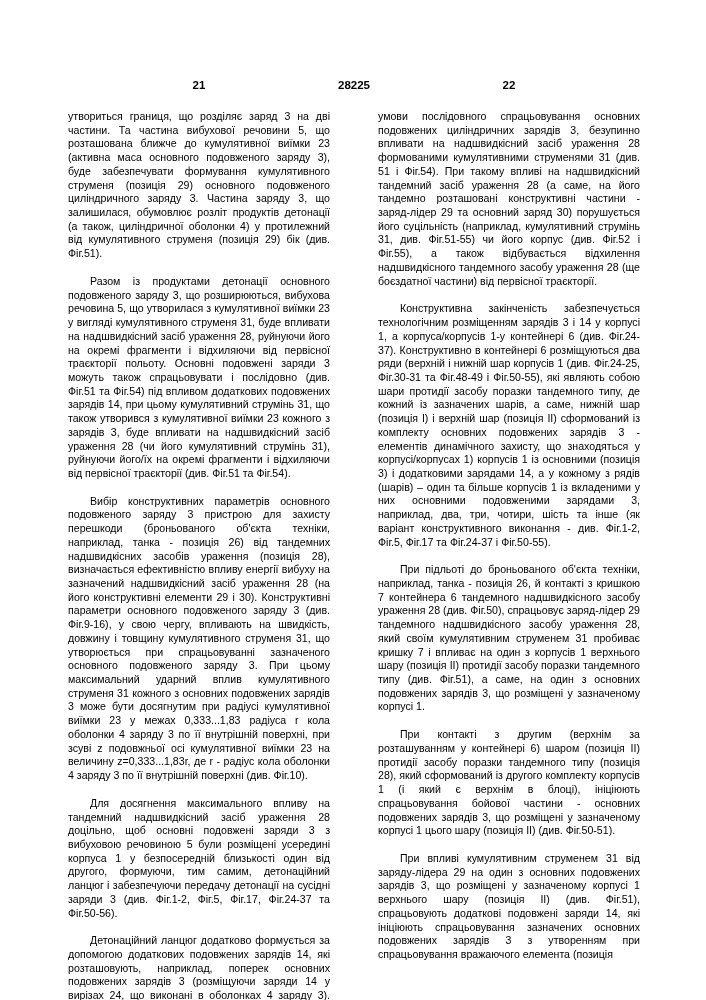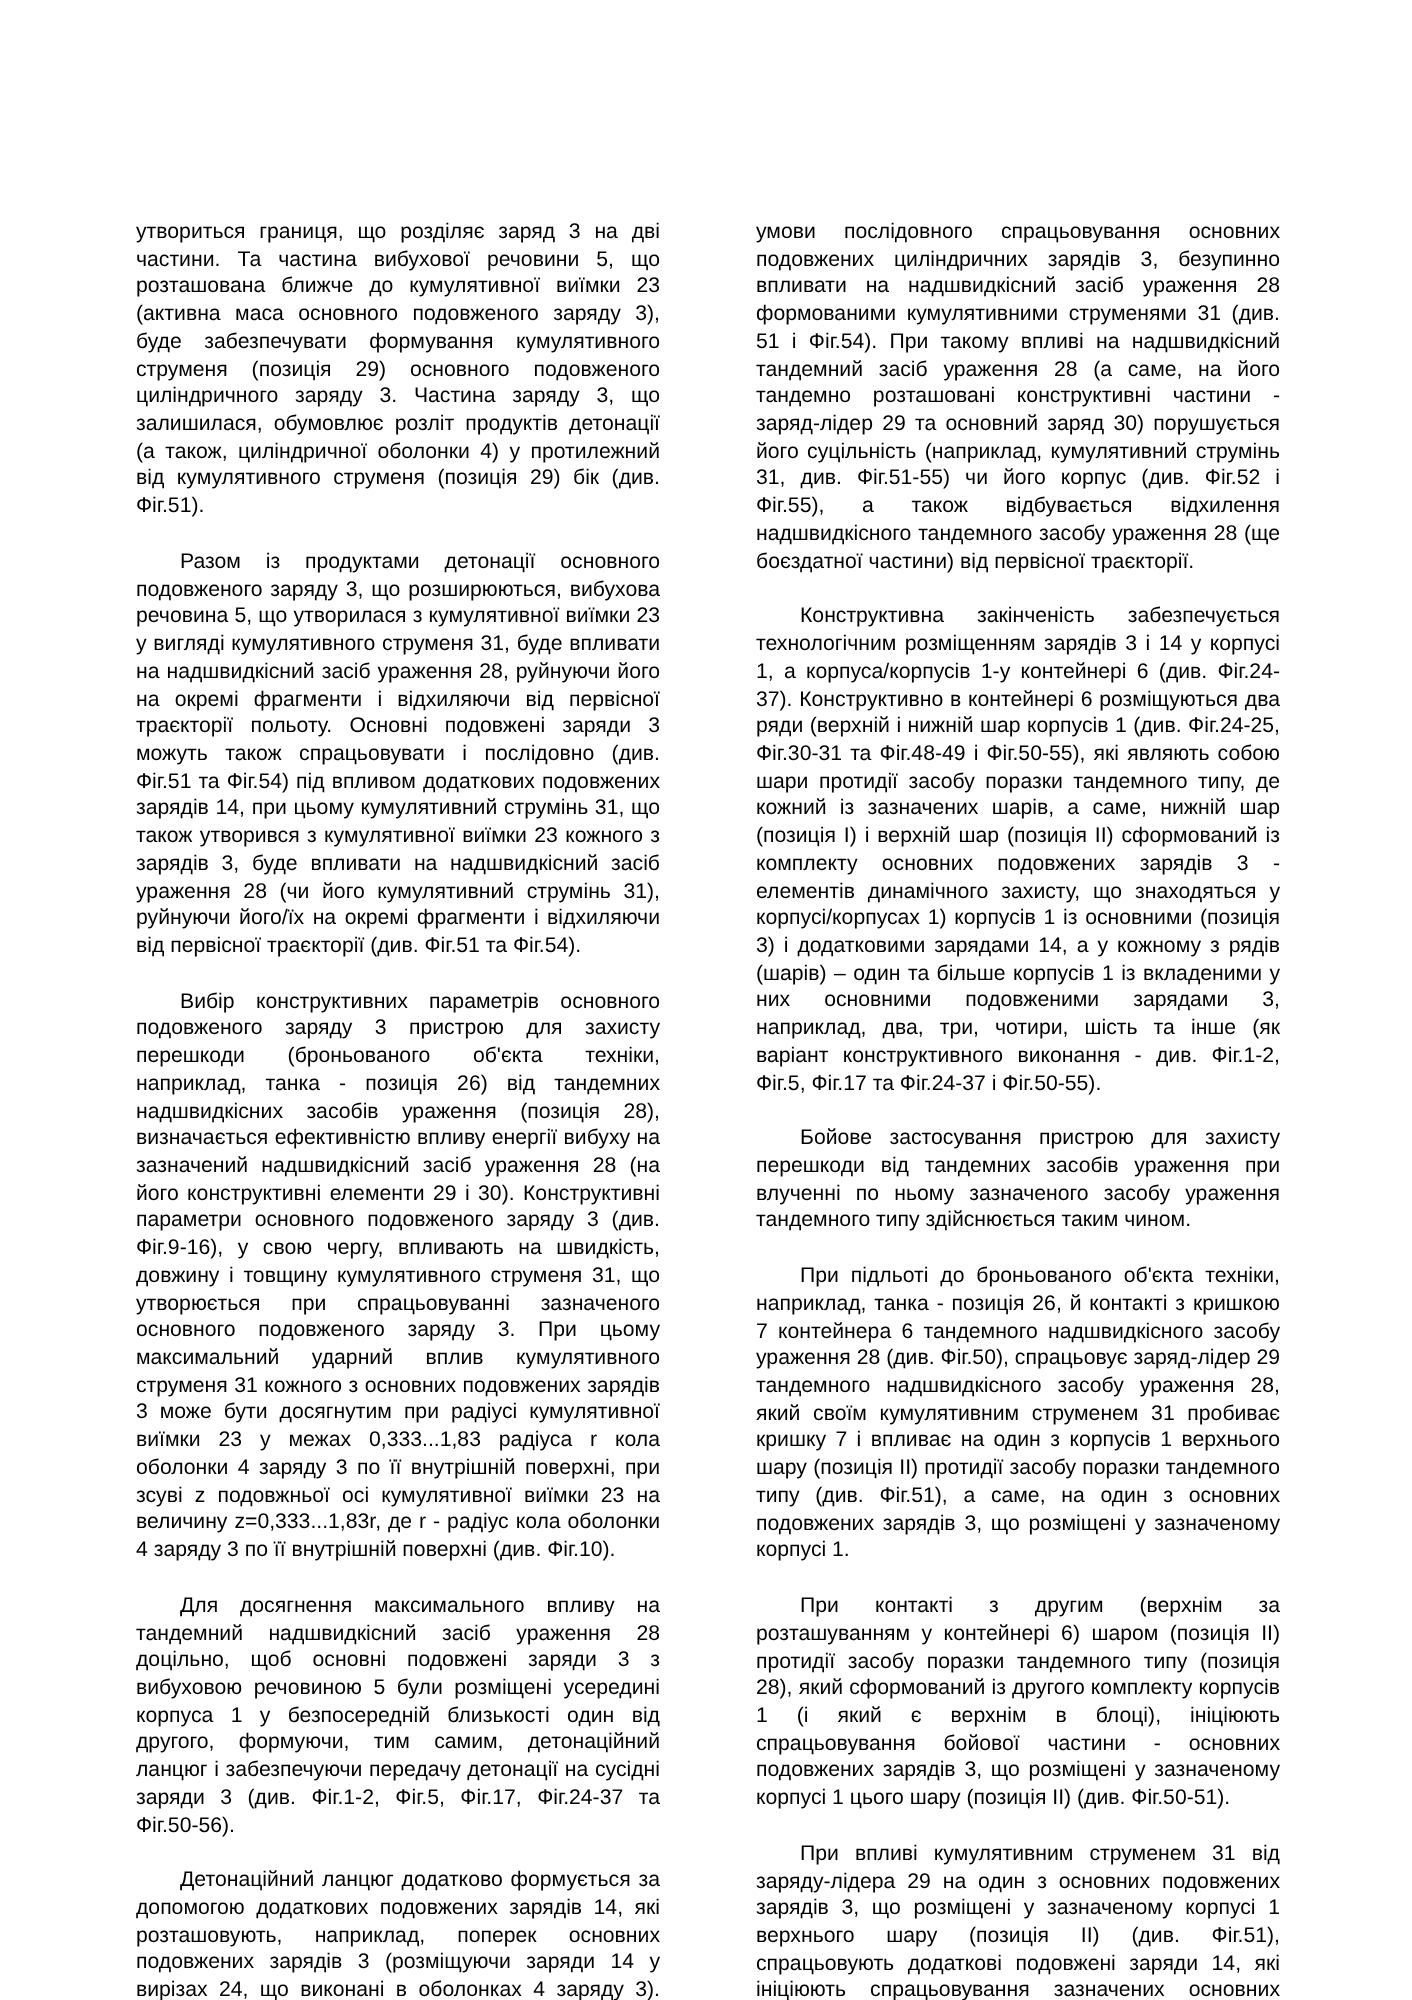--- a/index.html
+++ b/index.html
@@ -78,35 +78,39 @@
   }
   .col p + p {
     margin-top: 0;
   }
 </style>
 </head>
 <body>
 
 <div class="page">
 
+  <div class="page-header">
+    <div class="hdr-left">21</div>
+    <div class="hdr-center">28225</div>
+    <div class="hdr-right">22</div>
+  </div>
 
   <div class="columns">
 
     <div class="col">
       <p>утвориться границя, що розділяє заряд 3 на дві частини. Та частина вибухової речовини 5, що розташована ближче до кумулятивної виїмки 23 (активна маса основного подовженого заряду 3), буде забезпечувати формування кумулятивного струменя (позиція 29) основного подовженого циліндричного заряду 3. Частина заряду 3, що залишилася, обумовлює розліт продуктів детонації (а також, циліндричної оболонки 4) у протилежний від кумулятивного струменя (позиція 29) бік (див. Фіг.51).</p>
       <p class="indent">Разом із продуктами детонації основного подовженого заряду 3, що розширюються, вибухова речовина 5, що утворилася з кумулятивної виїмки 23 у вигляді кумулятивного струменя 31, буде впливати на надшвидкісний засіб ураження 28, руйнуючи його на окремі фрагменти і відхиляючи від первісної траєкторії польоту. Основні подовжені заряди 3 можуть також спрацьовувати і послідовно (див. Фіг.51 та Фіг.54) під впливом додаткових подовжених зарядів 14, при цьому кумулятивний струмінь 31, що також утворився з кумулятивної виїмки 23 кожного з зарядів 3, буде впливати на надшвидкісний засіб ураження 28 (чи його кумулятивний струмінь 31), руйнуючи його/їх на окремі фрагменти і відхиляючи від первісної траєкторії (див. Фіг.51 та Фіг.54).</p>
       <p class="indent">Вибір конструктивних параметрів основного подовженого заряду 3 пристрою для захисту перешкоди (броньованого об'єкта техніки, наприклад, танка - позиція 26) від тандемних надшвидкісних засобів ураження (позиція 28), визначається ефективністю впливу енергії вибуху на зазначений надшвидкісний засіб ураження 28 (на його конструктивні елементи 29 і 30). Конструктивні параметри основного подовженого заряду 3 (див. Фіг.9-16), у свою чергу, впливають на швидкість, довжину і товщину кумулятивного струменя 31, що утворюється при спрацьовуванні зазначеного основного подовженого заряду 3. При цьому максимальний ударний вплив кумулятивного струменя 31 кожного з основних подовжених зарядів 3 може бути досягнутим при радіусі кумулятивної виїмки 23 у межах 0,333...1,83 радіуса r кола оболонки 4 заряду 3 по її внутрішній поверхні, при зсуві z подовжньої осі кумулятивної виїмки 23 на величину z=0,333...1,83r, де r - радіус кола оболонки 4 заряду 3 по її внутрішній поверхні (див. Фіг.10).</p>
       <p class="indent">Для досягнення максимального впливу на тандемний надшвидкісний засіб ураження 28 доцільно, щоб основні подовжені заряди 3 з вибуховою речовиною 5 були розміщені усередині корпуса 1 у безпосередній близькості один від другого, формуючи, тим самим, детонаційний ланцюг і забезпечуючи передачу детонації на сусідні заряди 3 (див. Фіг.1-2, Фіг.5, Фіг.17, Фіг.24-37 та Фіг.50-56).</p>
       <p class="indent">Детонаційний ланцюг додатково формується за допомогою додаткових подовжених зарядів 14, які розташовують, наприклад, поперек основних подовжених зарядів 3 (розміщуючи заряди 14 у вирізах 24, що виконані в оболонках 4 заряду 3). Формування детонаційного ланцюга дозволяє, за</p>
     </div>
 
     <div class="col">
       <p>умови послідовного спрацьовування основних подовжених циліндричних зарядів 3, безупинно впливати на надшвидкісний засіб ураження 28 формованими кумулятивними струменями 31 (див. 51 і Фіг.54). При такому впливі на надшвидкісний тандемний засіб ураження 28 (а саме, на його тандемно розташовані конструктивні частини - заряд-лідер 29 та основний заряд 30) порушується його суцільність (наприклад, кумулятивний струмінь 31, див. Фіг.51-55) чи його корпус (див. Фіг.52 і Фіг.55), а також відбувається відхилення надшвидкісного тандемного засобу ураження 28 (ще боєздатної частини) від первісної траєкторії.</p>
       <p class="indent">Конструктивна закінченість забезпечується технологічним розміщенням зарядів 3 і 14 у корпусі 1, а корпуса/корпусів 1-у контейнері 6 (див. Фіг.24-37). Конструктивно в контейнері 6 розміщуються два ряди (верхній і нижній шар корпусів 1 (див. Фіг.24-25, Фіг.30-31 та Фіг.48-49 і Фіг.50-55), які являють собою шари протидії засобу поразки тандемного типу, де кожний із зазначених шарів, а саме, нижній шар (позиція I) і верхній шар (позиція II) сформований із комплекту основних подовжених зарядів 3 - елементів динамічного захисту, що знаходяться у корпусі/корпусах 1) корпусів 1 із основними (позиція 3) і додатковими зарядами 14, а у кожному з рядів (шарів) – один та більше корпусів 1 із вкладеними у них основними подовженими зарядами 3, наприклад, два, три, чотири, шість та інше (як варіант конструктивного виконання - див. Фіг.1-2, Фіг.5, Фіг.17 та Фіг.24-37 і Фіг.50-55).</p>
-      <p class="indent">Бойове застосування пристрою для захисту перешкоди від тандемних засобів ураження при влученні по ньому зазначеного засобу ураження тандемного типу здійснюється таким чином.</p>
       <p class="indent">При підльоті до броньованого об'єкта техніки, наприклад, танка - позиція 26, й контакті з кришкою 7 контейнера 6 тандемного надшвидкісного засобу ураження 28 (див. Фіг.50), спрацьовує заряд-лідер 29 тандемного надшвидкісного засобу ураження 28, який своїм кумулятивним струменем 31 пробиває кришку 7 і впливає на один з корпусів 1 верхнього шару (позиція II) протидії засобу поразки тандемного типу (див. Фіг.51), а саме, на один з основних подовжених зарядів 3, що розміщені у зазначеному корпусі 1.</p>
       <p class="indent">При контакті з другим (верхнім за розташуванням у контейнері 6) шаром (позиція II) протидії засобу поразки тандемного типу (позиція 28), який сформований із другого комплекту корпусів 1 (і який є верхнім в блоці), ініціюють спрацьовування бойової частини - основних подовжених зарядів 3, що розміщені у зазначеному корпусі 1 цього шару (позиція II) (див. Фіг.50-51).</p>
       <p class="indent">При впливі кумулятивним струменем 31 від заряду-лідера 29 на один з основних подовжених зарядів 3, що розміщені у зазначеному корпусі 1 верхнього шару (позиція II) (див. Фіг.51), спрацьовують додаткові подовжені заряди 14, які ініціюють спрацьовування зазначених основних подовжених зарядів 3 з утворенням при спрацьовування вражаючого елемента (позиція</p>
     </div>
 
   </div>
 
 </div>
 
 </body></html>

